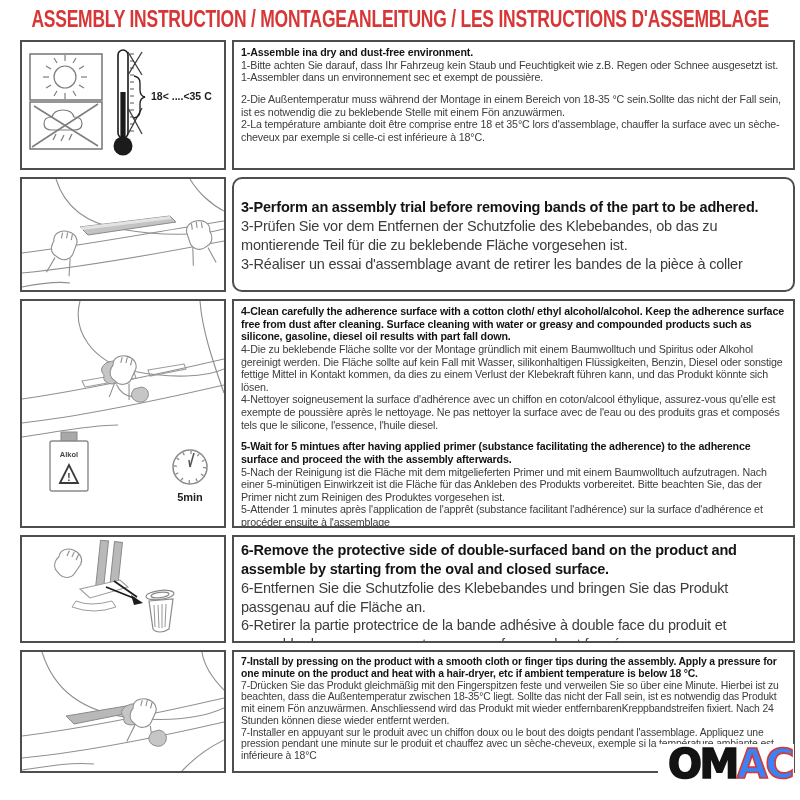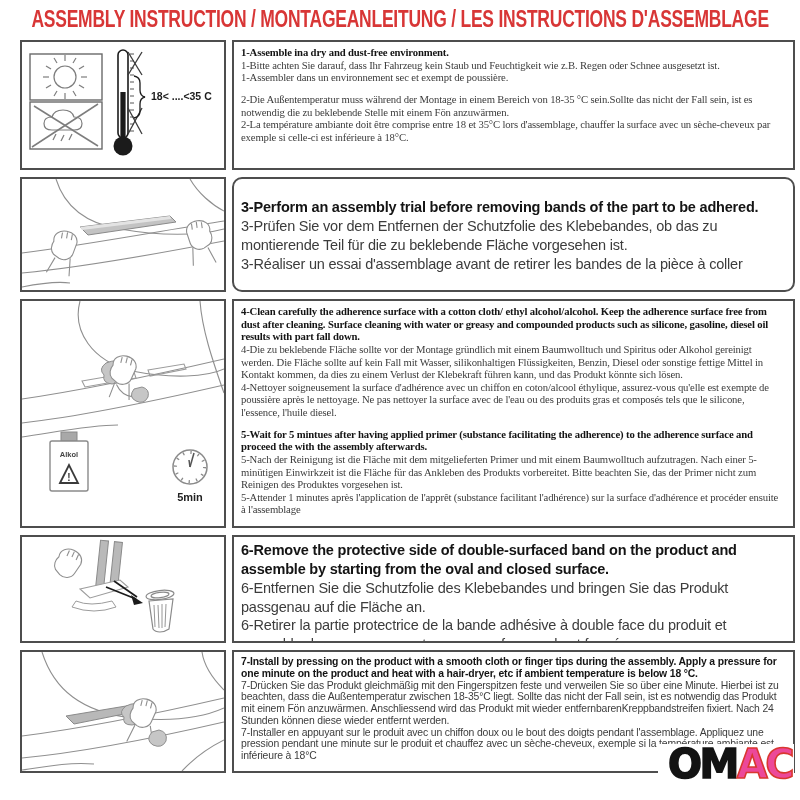--- a/index.html
+++ b/index.html
@@ -9,32 +9,32 @@
   .title { display:inline-block; white-space:nowrap; font-size:23px; font-weight:700;
     color:#d83636; letter-spacing:-0.3px; transform:scaleX(0.76); transform-origin:center; }
   .sheet { position:absolute; left:20px; top:40px; width:775px; }
   .row { display:flex; gap:6px; margin-bottom:7px; align-items:stretch; }
   .illus { flex:0 0 206px; border:2px solid #4e4e4e; background:#fff; overflow:hidden; }
   .textbox { flex:1; border:2px solid #4e4e4e; background:#fff; overflow:hidden;
     padding:4px 8px 2px 7px; }
   .r1 { height:130px; } .r2 { height:115px; } .r3 { height:229px; }
   .r4 { height:108px; } .r5 { height:123px; }
   .r2 .textbox { padding-top:19px;border-radius:10px; } .r4 .textbox { }
-  .s  { font-size:10.7px; line-height:1.18; letter-spacing:-0.15px;font-family:Liberation Serif, serif; }
+  .s  { font-size:10.7px; line-height:1.18; letter-spacing:-0.15px; }
   .xs { font-size:10.4px; line-height:1.13; letter-spacing:-0.15px; }
   .lg { font-size:14.5px; line-height:1.3; letter-spacing:-0.2px; }
   .b  { font-weight:700; color:#141414; }
   .g  { font-weight:400; color:#3c3c3c; }
   .gap { height:9px; }
   svg { display:block; }
   .logo { position:absolute; right:6px; top:744px; background:#fff; padding:0 2px 4px 10px;
     font-family:"DejaVu Sans", sans-serif; font-weight:800; font-size:40px; line-height:1;
     letter-spacing:-2.5px; -webkit-text-stroke:1.6px; white-space:nowrap; }
   .logo .blk { color:#131313; -webkit-text-stroke-color:#131313; }
-  .logo .red { color:#ec4899; -webkit-text-stroke-color:#d9372f; }
+  .logo .red { color:#3b82f6; -webkit-text-stroke-color:#d9372f; }
 </style>
 </head>
 <body>
 
 <div class="title-wrap">
   <span class="title">ASSEMBLY INSTRUCTION / MONTAGEANLEITUNG / LES INSTRUCTIONS D'ASSEMBLAGE</span>
 </div>
 
 <div class="sheet">
 

